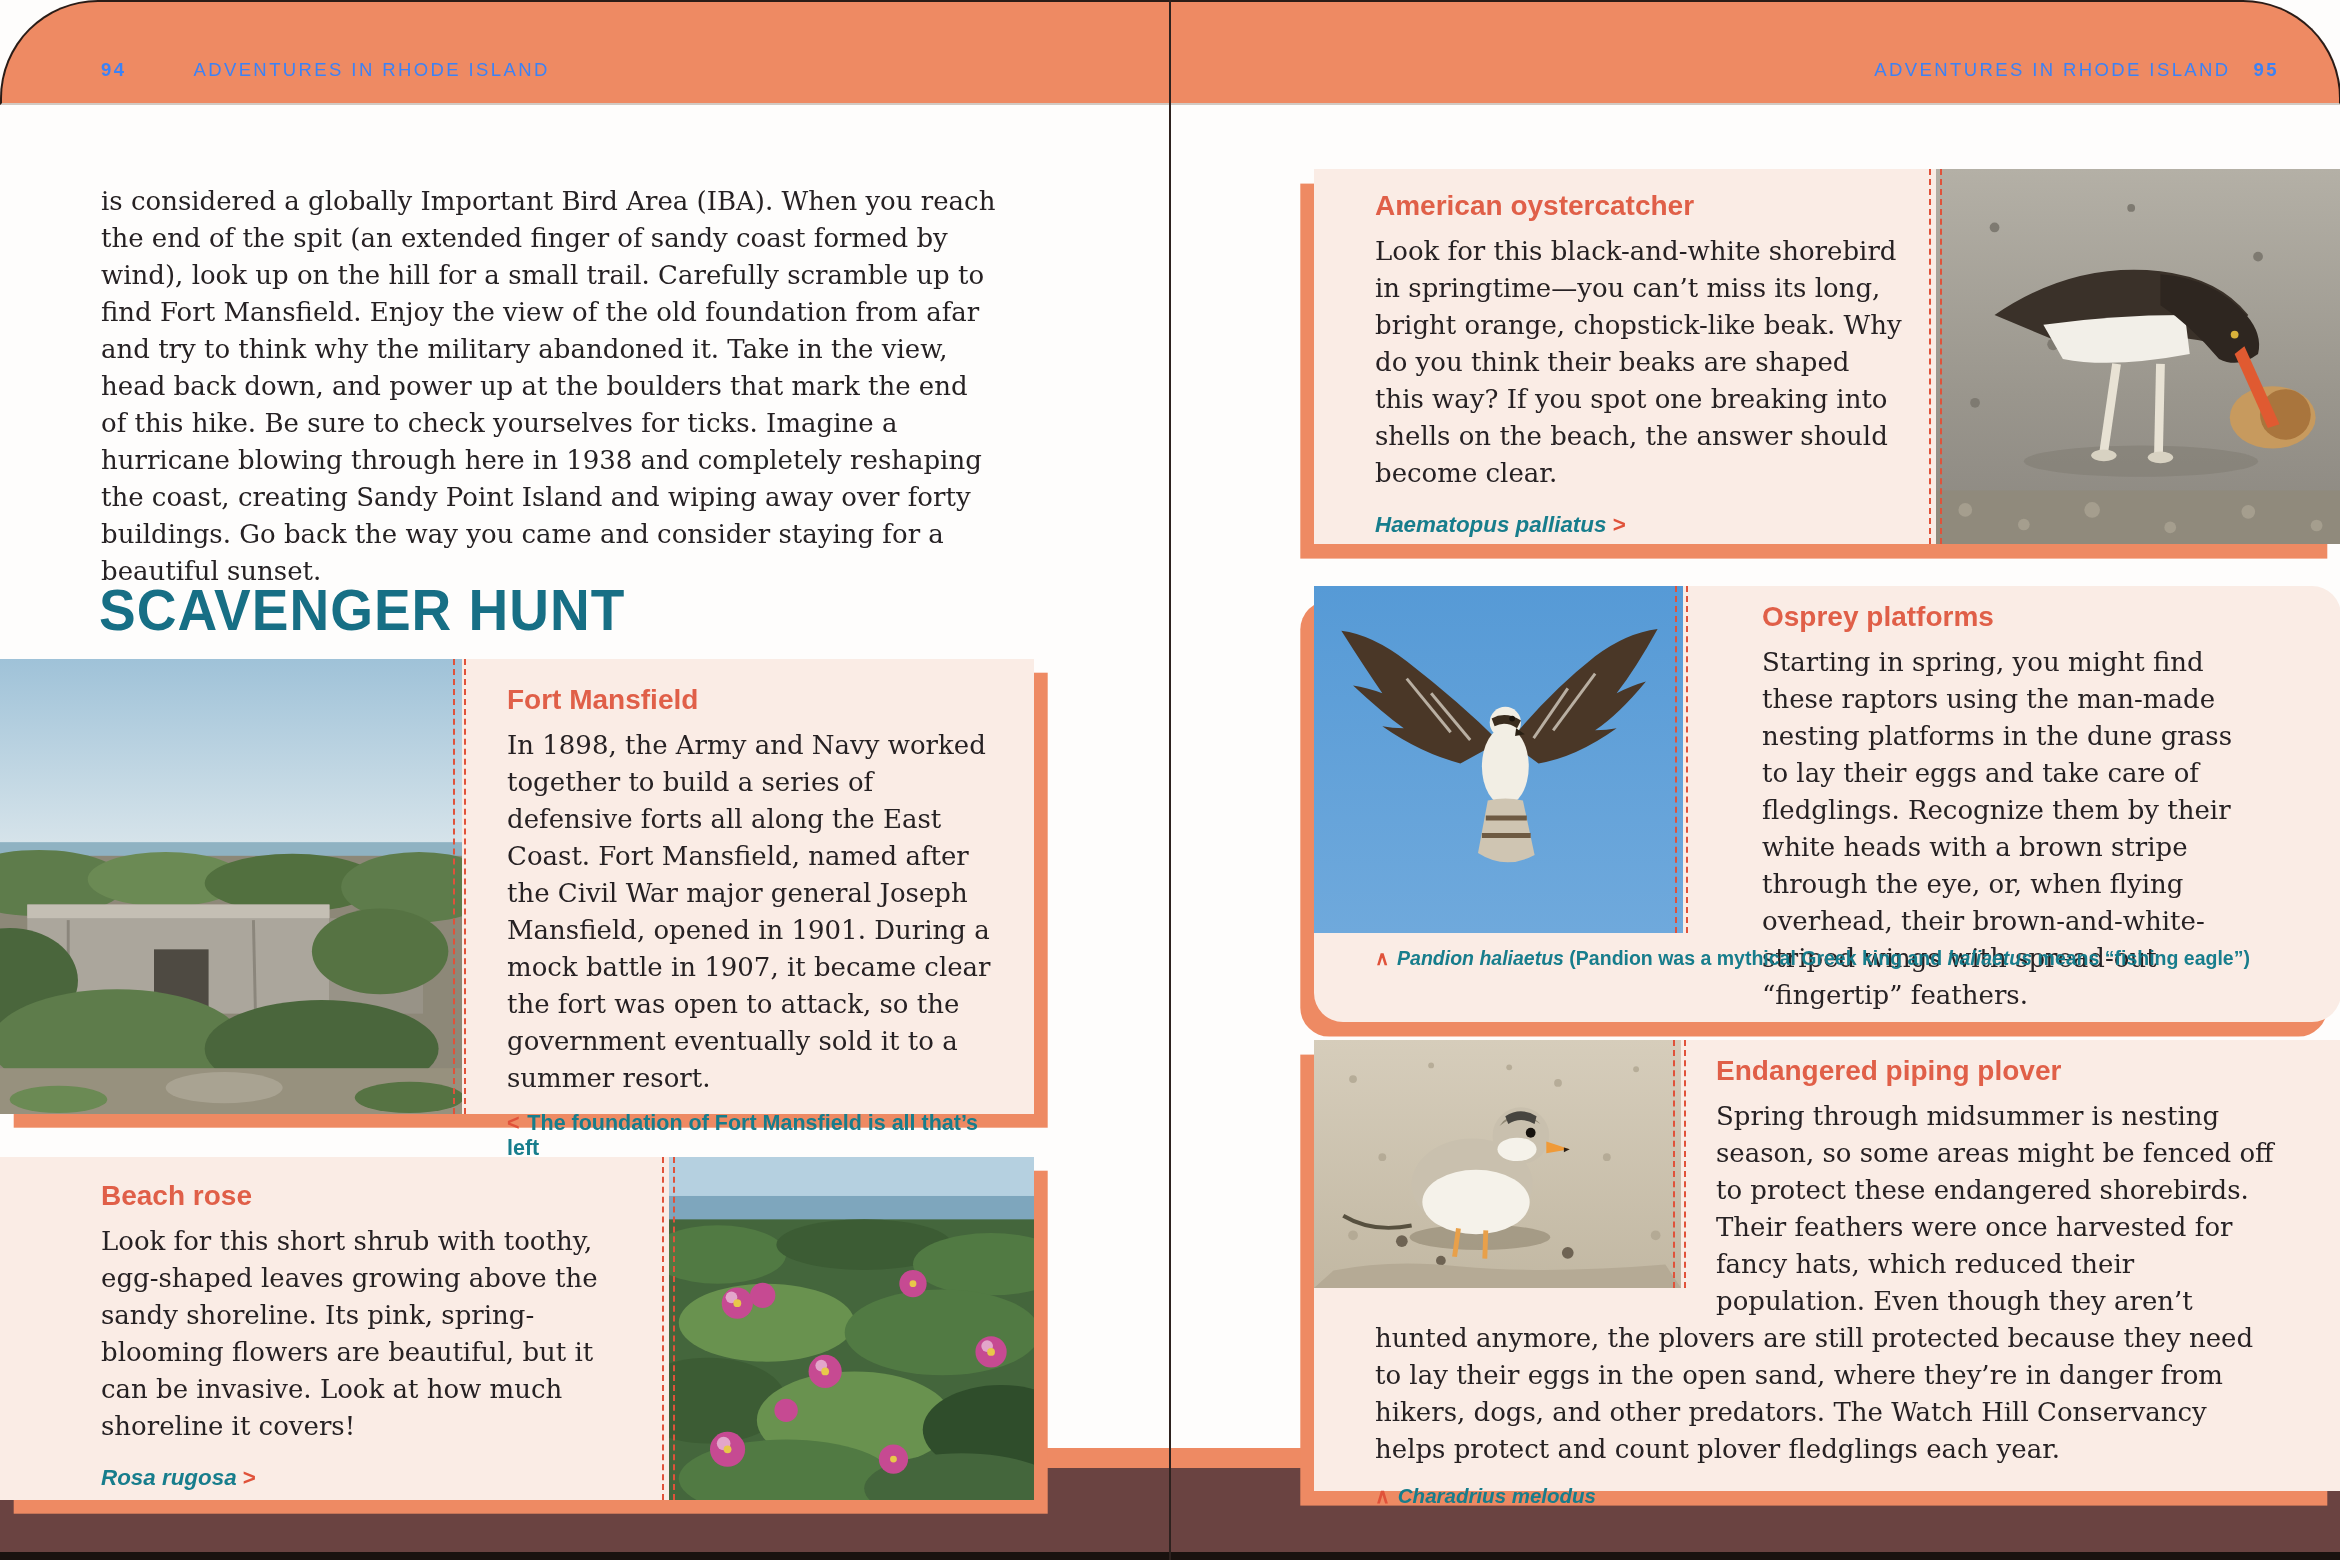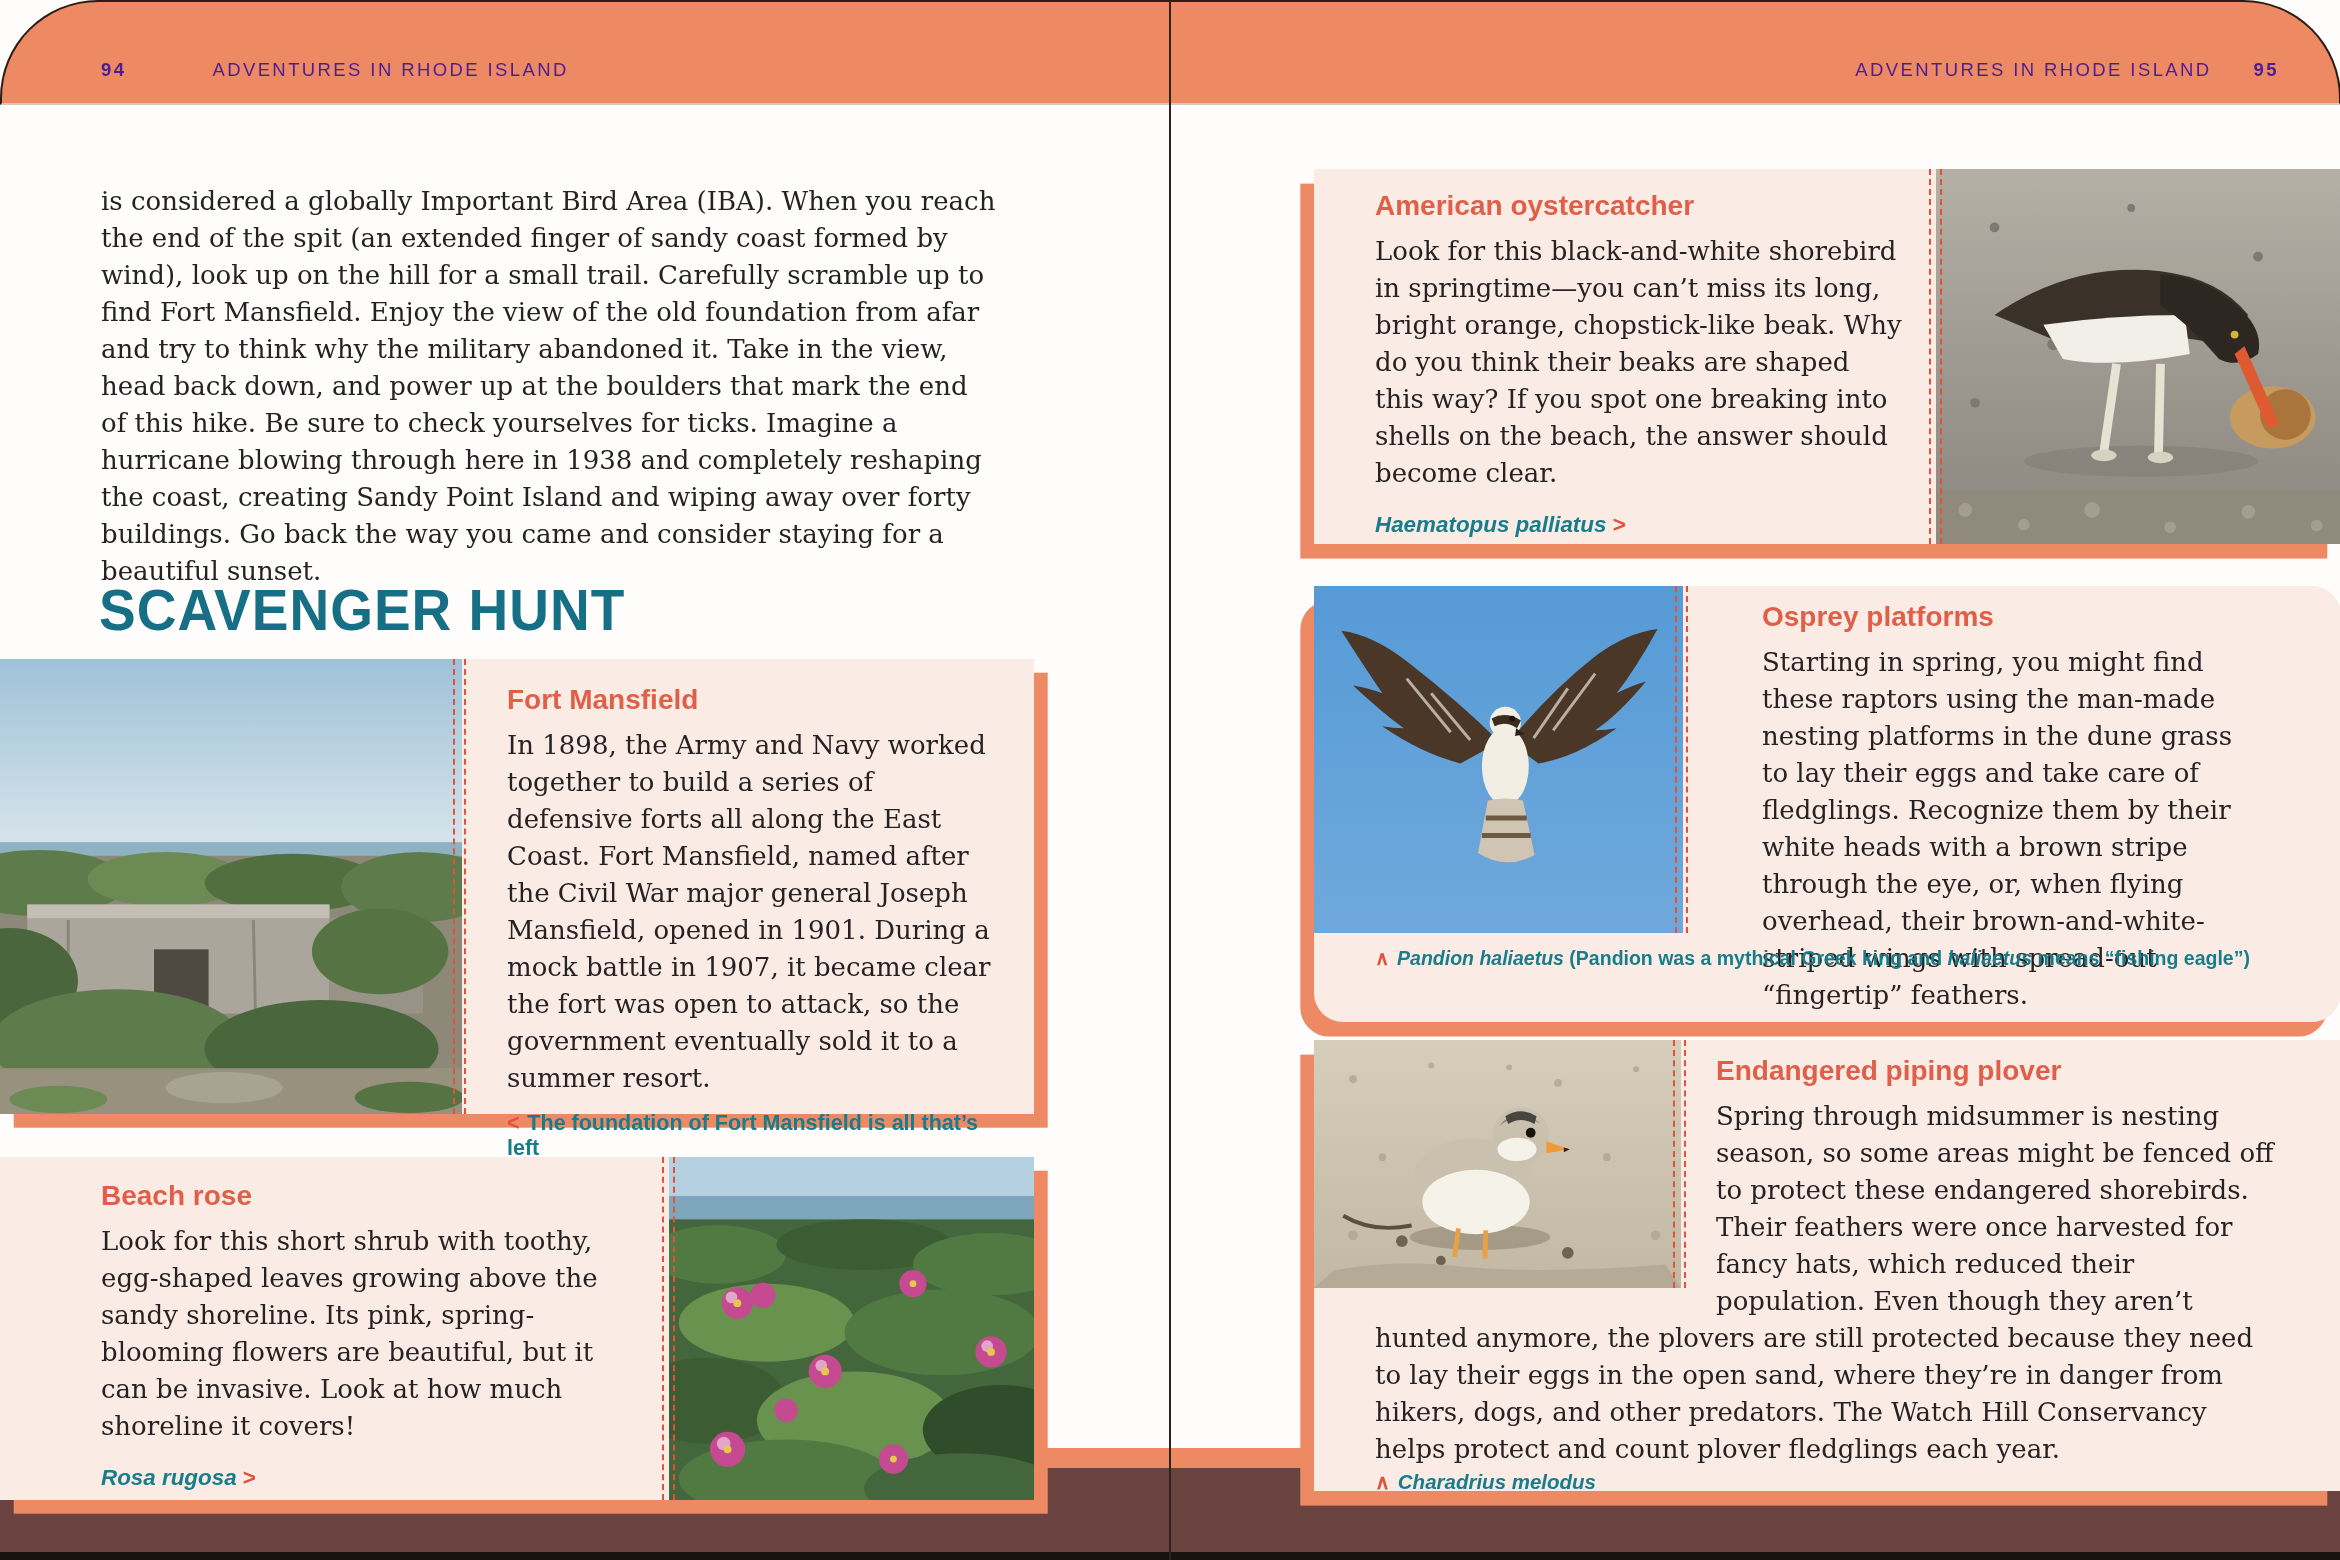--- a/index.html
+++ b/index.html
@@ -2,22 +2,22 @@
 <html><head>
 <meta charset="utf-8">
 <style>
   html,body{margin:0;padding:0;background:#ffffff;}
   .page{position:relative;width:2341px;height:1560px;background:#fefdfc;overflow:hidden;
         font-family:"Liberation Sans",sans-serif;}
   
   .band-header{position:absolute;left:0;top:0;width:2341px;height:105px;box-sizing:border-box;
         background:#EE8A63;border:2.9px solid #2a1c17;border-bottom:2px solid #d2cac3;
         border-radius:98px 98px 0 0;z-index:20;}
-  .hdr-left,.hdr-right{position:absolute;top:59px;display:flex;gap:42px;align-items:baseline;
-        font-size:18.5px;letter-spacing:2.4px;color:#4c1d95;z-index:21;}
+  .hdr-left,.hdr-right{position:absolute;top:59px;display:flex;gap:23px;align-items:baseline;
+        font-size:18.5px;letter-spacing:2.4px;color:#3b82f6;z-index:21;}
   .hdr-left{left:101px;}
   .hdr-right{right:62px;}
   .pgnum{font-weight:bold;}
   .runtitle{font-weight:normal;margin-left:44px;}
   
   .foot-orange{position:absolute;left:0;top:1448px;width:2341px;height:21.5px;background:#EE8A63;z-index:5;}
   .foot-maroon{position:absolute;left:0;top:1468px;width:2341px;height:93px;background:#6A4341;z-index:5;}
   .foot-black{position:absolute;left:0;top:1552px;width:2341px;height:8.8px;background:#1a120f;z-index:15;}
   .fold-line{position:absolute;left:1169px;top:0;width:2px;height:1560px;background:#2e221f;z-index:50;}
   
@@ -299,21 +299,21 @@
         <line x1="176" y1="195" x2="175" y2="224" stroke="#E8A04A" stroke-width="5"></line>
         <path d="M30,180 q30,18 70,10" stroke="#57503F" stroke-width="4" fill="none"></path>
       </svg>
     </div>
     <div class="dash" style="left:359px;top:0;height:248px;"></div>
     <div class="dash" style="left:370px;top:0;height:248px;"></div>
     <div class="plover-content">
       <div class="plover-float"></div>
       <div class="card-title">Endangered piping plover</div>
       <div class="card-body">Spring through midsummer is nesting season, so some areas might be fenced off to protect these endangered shorebirds. Their feathers were once harvested for fancy hats, which reduced their population. Even though they aren’t hunted anymore, the plovers are still protected because they need to lay their eggs in the open sand, where they’re in danger from hikers, dogs, and other predators. The Watch Hill Conservancy helps protect and count plover fledglings each year.</div>
-      <div class="photo-caption" style="margin-top:2px;clear:left;">
+      <div class="photo-caption" style="margin-top:16px;clear:left;">
         <span class="cap-arrow">∧</span><span class="sp">Charadrius melodus</span>
       </div>
     </div>
   </div>
 
   <div class="fold-line"></div>
 </div>
 
 
 </body></html>

